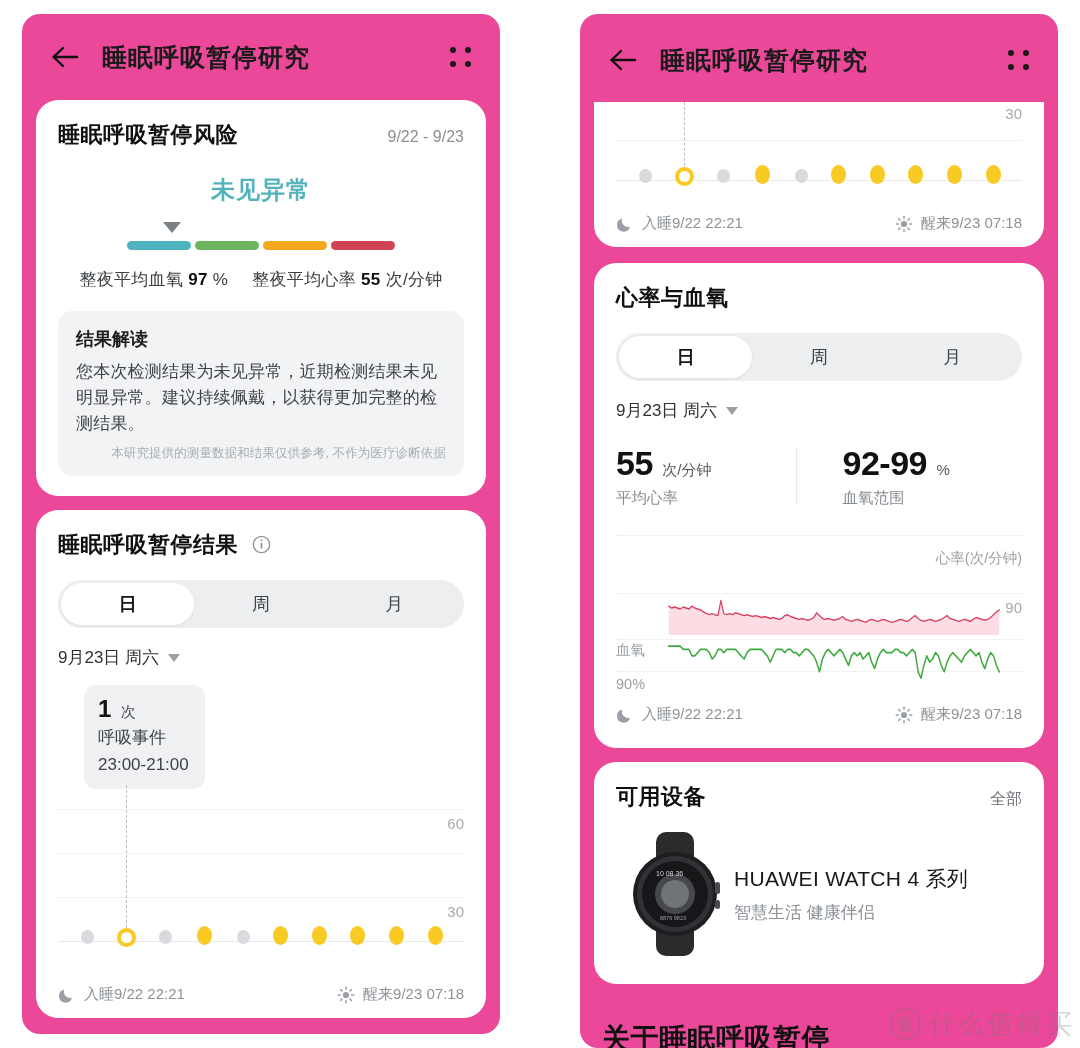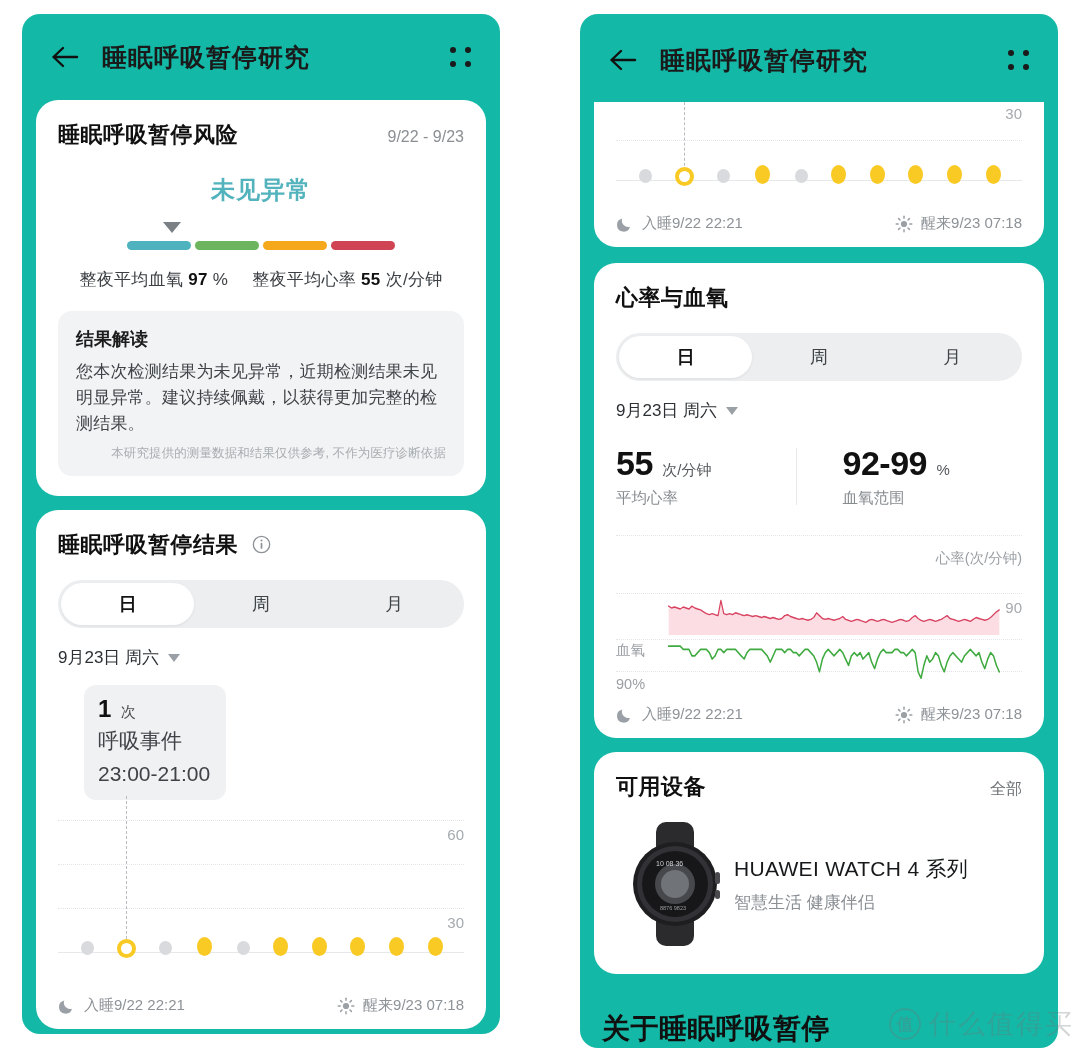--- a/index.html
+++ b/index.html
@@ -8,21 +8,21 @@
     background:#ffffff;
     font-family:"Liberation Sans","DejaVu Sans",sans-serif;
     -webkit-font-smoothing:antialiased;
     overflow:hidden;
   }
   .screen { position:relative; width:1080px; height:1048px; }
 
   
   .panel {
     position:absolute;
-    background:#14b8a6;
+    background:#ec4899;
     overflow:hidden;
   }
   .panel-left  { left:22px;  top:14px;  width:478px; height:1020px; border-radius:18px; }
   .panel-right { left:580px; top:14px;  width:478px; height:1034px; border-radius:18px; }
 
   
   .appbar { position:relative; height:86px; display:flex; align-items:center; padding:0 26px; }
   .appbar-right { height:92px; }
   .back-icon { width:34px; height:34px; flex:none; display:block; }
   .appbar-title {
@@ -101,21 +101,21 @@
     border-top:8px solid #9aa0a5;
   }
 
   
   .tooltip {
     margin-top:16px; display:inline-block; background:#f0f1f3; border-radius:12px;
     padding:10px 16px 12px 14px;
   }
   .tooltip-num { font-size:24px; font-weight:bold; color:#111; }
   .tooltip-unit { font-size:15px; color:#4a4e52; margin-left:5px; }
-  .tooltip-line { font-size:21px; color:#3f4347; margin-top:4px; line-height:1.35; }
+  .tooltip-line { font-size:17px; color:#3f4347; margin-top:4px; line-height:1.35; }
 
   
   .apnea-chart { position:relative; height:190px; margin-top:-4px; }
   .gridline { position:absolute; left:0; right:0; height:0;
               border-top:1px dotted #e3e5e8; }
   .axis-base { position:absolute; left:0; right:0; border-top:1px solid #e6e8ea; }
   .ylabel { position:absolute; right:0; font-size:15px; color:#a5aaae; }
   .vline { position:absolute; width:0; border-left:1px dashed #b9bdc1; }
   .dot { position:absolute; width:15px; height:19px; border-radius:50%; }
   .dot.gray { background:#d8dadd; width:13px; height:14px; }
@@ -345,21 +345,21 @@
                 <line x1="13" y1="13" x2="14.4" y2="14.4"></line>
               <line x1="14.4" y1="3.6" x2="13" y2="5"></line>
                 <line x1="5" y1="13" x2="3.6" y2="14.4"></line>
             </g>
           </svg>
           <span>醒来9/23 07:18</span>
         </span>
       </div>
     </div>
 
-    <div class="card" style="padding-bottom:14px;">
+    <div class="card" style="padding-bottom:24px;">
       <div class="card-head">
         <div class="card-title">心率与血氧</div>
       </div>
 
       <div class="segmented">
         <div class="seg active">日</div>
         <div class="seg">周</div>
         <div class="seg">月</div>
       </div>
 

